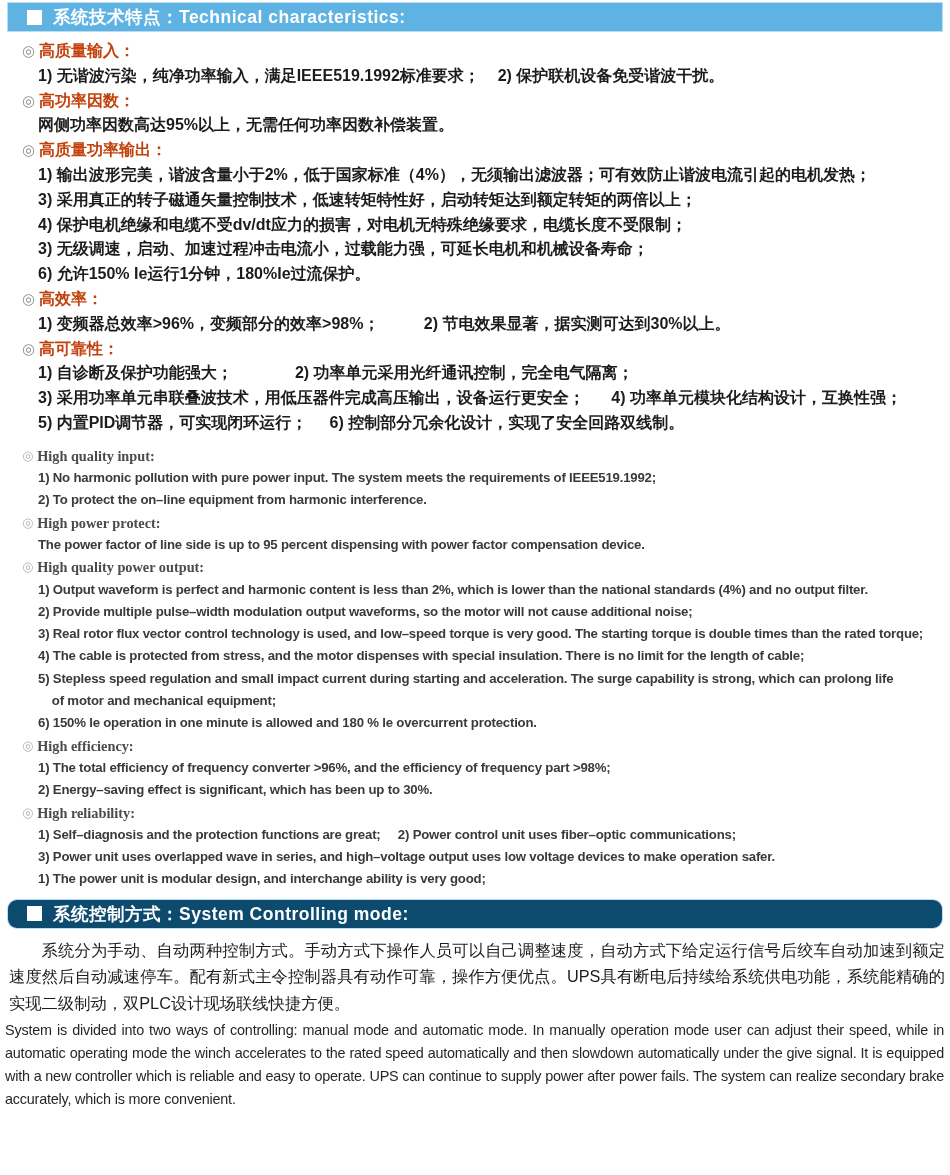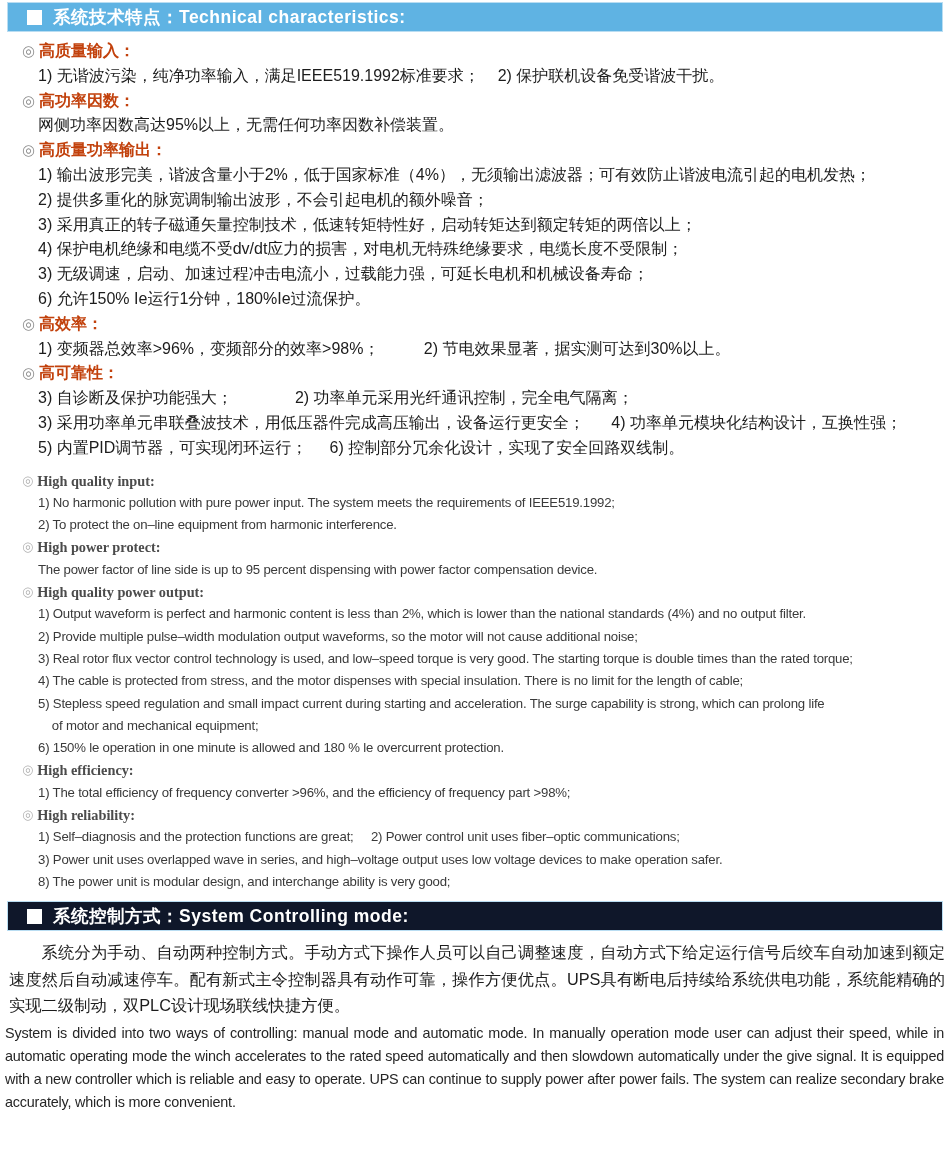--- a/index.html
+++ b/index.html
@@ -15,21 +15,21 @@
     font-weight:bold;font-size:17.5px;
     box-shadow:0 0 0 1px #b9ddf2;
   }
   .bar .sq{width:15px;height:15px;background:#ffffff;margin:0 11px 0 19px;flex:0 0 auto;}
   .bar .bar-title{white-space:nowrap;letter-spacing:0.5px;}
 
   .blocks{margin-left:22px;}
   .blocks .head-row{display:flex;align-items:center;}
   .blocks .bullet{flex:0 0 auto;margin-right:4px;}
   .blocks .head{font-weight:bold;}
-  .blocks .line{padding-left:16px;white-space:pre;}
+  .blocks .line{padding-left:16px;white-space:pre;font-weight:bold;}
 
   .blocks.cn{margin-top:8px;font-size:16px;color:#1c1c1c;}
   .blocks.cn .head-row,.blocks.cn .line{height:24.8px;line-height:24.8px;}
   .blocks.cn .bullet{color:#8d8d8d;font-size:15px;}
   .blocks.cn .head{color:#c2410c;}
 
   .blocks.en{margin-top:9px;font-size:13.2px;color:#3a3a3a;letter-spacing:-0.2px;}
   .blocks.en .head-row,.blocks.en .line{height:22.3px;line-height:22.3px;}
   .blocks.en .bullet{color:#b2b2b2;font-size:13px;}
   .blocks.en .head{color:#4b4b4b;font-size:14.3px;letter-spacing:0;font-family:Liberation Serif, serif;}
@@ -62,35 +62,34 @@
     <div class="head-row">
       <span class="bullet">◎</span>
       <span class="head">高功率因数：</span>
     </div>
     <div class="line">网侧功率因数高达95%以上，无需任何功率因数补偿装置。</div>
     <div class="head-row">
       <span class="bullet">◎</span>
       <span class="head">高质量功率输出：</span>
     </div>
     <div class="line">1) 输出波形完美，谐波含量小于2%，低于国家标准（4%），无须输出滤波器；可有效防止谐波电流引起的电机发热；</div>
-    <div class="line">2) 提供多重化的脉宽调制输出波形，不会引起电机的额外噪音；</div>
     <div class="line">3) 采用真正的转子磁通矢量控制技术，低速转矩特性好，启动转矩达到额定转矩的两倍以上；</div>
     <div class="line">4) 保护电机绝缘和电缆不受dv/dt应力的损害，对电机无特殊绝缘要求，电缆长度不受限制；</div>
     <div class="line">3) 无级调速，启动、加速过程冲击电流小，过载能力强，可延长电机和机械设备寿命；</div>
     <div class="line">6) 允许150% Ie运行1分钟，180%Ie过流保护。</div>
     <div class="head-row">
       <span class="bullet">◎</span>
       <span class="head">高效率：</span>
     </div>
     <div class="line">1) 变频器总效率&gt;96%，变频部分的效率&gt;98%；          2) 节电效果显著，据实测可达到30%以上。</div>
     <div class="head-row">
       <span class="bullet">◎</span>
       <span class="head">高可靠性：</span>
     </div>
-    <div class="line">3) 自诊断及保护功能强大；              2) 功率单元采用光纤通讯控制，完全电气隔离；</div>
+    <div class="line">1) 自诊断及保护功能强大；              2) 功率单元采用光纤通讯控制，完全电气隔离；</div>
     <div class="line">3) 采用功率单元串联叠波技术，用低压器件完成高压输出，设备运行更安全；      4) 功率单元模块化结构设计，互换性强；</div>
     <div class="line">5) 内置PID调节器，可实现闭环运行；     6) 控制部分冗余化设计，实现了安全回路双线制。</div>
   </section>
 
 <section class="blocks en">
     <div class="head-row">
       <span class="bullet">◎</span>
       <span class="head">High quality input:</span>
     </div>
     <div class="line">1) No harmonic pollution with pure power input. The system meets the requirements of IEEE519.1992;</div>
@@ -109,29 +108,30 @@
     <div class="line">3) Real rotor flux vector control technology is used, and low–speed torque is very good. The starting torque is double times than the rated torque;</div>
     <div class="line">4) The cable is protected from stress, and the motor dispenses with special insulation. There is no limit for the length of cable;</div>
     <div class="line">5) Stepless speed regulation and small impact current during starting and acceleration. The surge capability is strong, which can prolong life</div>
     <div class="line">    of motor and mechanical equipment;</div>
     <div class="line">6) 150% le operation in one minute is allowed and 180 % le overcurrent protection.</div>
     <div class="head-row">
       <span class="bullet">◎</span>
       <span class="head">High efficiency:</span>
     </div>
     <div class="line">1) The total efficiency of frequency converter &gt;96%, and the efficiency of frequency part &gt;98%;</div>
+    <div class="line">2) Energy–saving effect is significant, which has been up to 30%.</div>
     <div class="head-row">
       <span class="bullet">◎</span>
       <span class="head">High reliability:</span>
     </div>
     <div class="line">1) Self–diagnosis and the protection functions are great;     2) Power control unit uses fiber–optic communications;</div>
     <div class="line">3) Power unit uses overlapped wave in series, and high–voltage output uses low voltage devices to make operation safer.</div>
-    <div class="line">8) The power unit is modular design, and interchange ability is very good;</div>
+    <div class="line">1) The power unit is modular design, and interchange ability is very good;</div>
   </section>
 
-<header class="bar bar2" style="background: #0f172a; color: rgb(255, 255, 255);">
+<header class="bar bar2" style="background: #0c4a6e; color: rgb(255, 255, 255); border-radius: 9px;">
   <span class="sq"></span>
   <span class="bar-title">系统控制方式：System Controlling mode:</span>
 </header>
 
 <p class="cn-para">系统分为手动、自动两种控制方式。手动方式下操作人员可以自己调整速度，自动方式下给定运行信号后绞车自动加速到额定速度然后自动减速停车。配有新式主令控制器具有动作可靠，操作方便优点。UPS具有断电后持续给系统供电功能，系统能精确的实现二级制动，双PLC设计现场联线快捷方便。</p>
 
 <p class="en-para">System is divided into two ways of controlling: manual mode and automatic mode. In manually operation mode user can adjust their speed, while in automatic operating mode the winch accelerates to the rated speed automatically and then slowdown automatically under the give signal. It is equipped with a new controller which is reliable and easy to operate. UPS can continue to supply power after power fails. The system can realize secondary brake accurately, which is more convenient.</p>
 
 </body></html>

